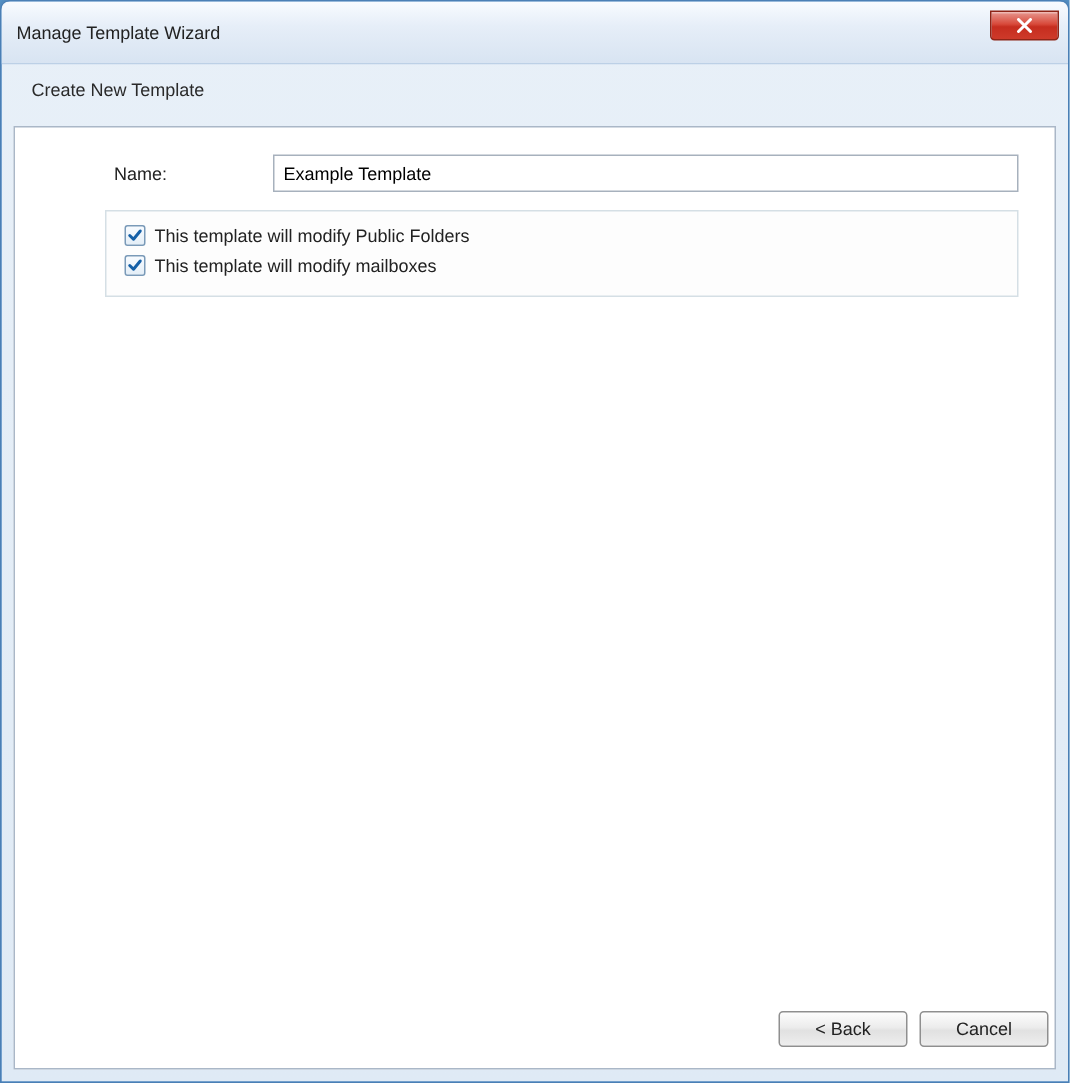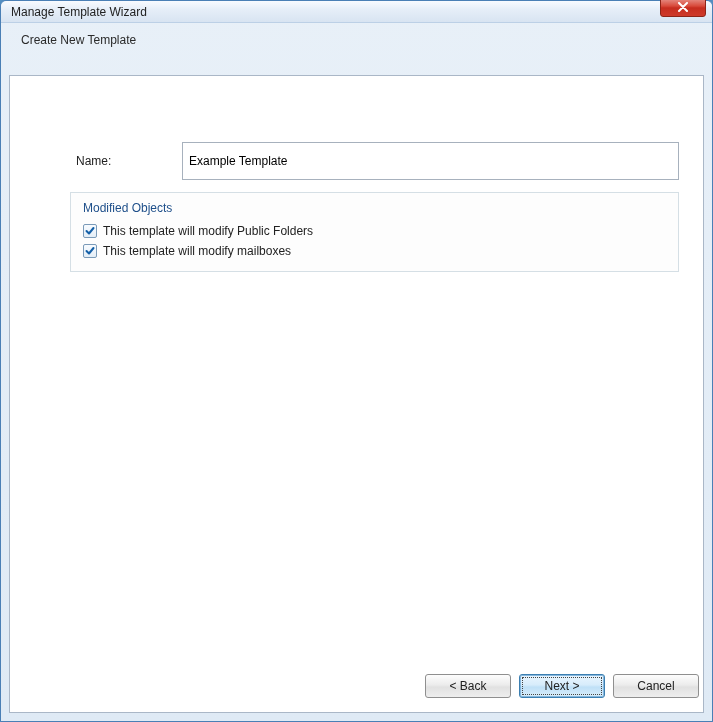--- a/index.html
+++ b/index.html
@@ -20,21 +20,21 @@
       height: 722px;
       background: linear-gradient(to bottom, #e8f0f8 0%, #dfeaf5 100%);
       border: 1px solid #4a7fb5;
       border-radius: 6px 6px 0 0;
       box-shadow: 0 0 8px rgba(0,0,0,0.3);
       position: relative;
       display: flex;
       flex-direction: column;
     }
     .titlebar {
-      height: 22px;
+      height: 42px;
       background: linear-gradient(to bottom, #f8fbff 0%, #e6eef8 40%, #d8e4f2 100%);
       border-bottom: 1px solid #bcd0e6;
       display: flex;
       align-items: center;
       padding: 0 6px 0 10px;
       border-radius: 6px 6px 0 0;
     }
     .titlebar-text {
       flex: 1;
       color: #222;
@@ -51,21 +51,21 @@
       justify-content: center;
       cursor: pointer;
       margin-top: -9px;
       box-shadow: inset 0 1px 0 rgba(255,255,255,0.35);
     }
     .close-btn svg {
       width: 12px;
       height: 10px;
     }
     .subtitle {
-      padding: 10px 14px 28px 20px;
+      padding: 10px 14px 17px 20px;
       color: #2a2a2a;
       font-size: 12px;
     }
     .content-frame {
       flex: 1;
       margin: 0 8px 8px 8px;
       background: #ffffff;
       border: 1px solid #aab7c7;
       display: flex;
       flex-direction: column;
@@ -79,30 +79,29 @@
       color: #003399;
       font-size: 16px;
       font-weight: 400;
       margin-bottom: 16px;
     }
     .form-row {
       display: flex;
       align-items: center;
       margin-bottom: 12px;
       padding-left: 26px;
-      margin-top: 48px;
     }
     .form-label {
       width: 106px;
       color: #222;
       font-size: 12px;
     }
     .text-input {
       flex: 1;
-      height: 38px;
+      height: 25px;
       border: 1px solid #a7b1bd;
       padding: 2px 6px;
       font-family: inherit;
       font-size: 12px;
       background: #fff;
       outline: none;
     }
     .groupbox {
       margin-left: 20px;
       border: 1px solid #d5dfe5;
@@ -187,21 +186,20 @@
   <div class="content-frame">
     <div class="content-inner">
 
 
       <div class="form-row">
         <div class="form-label">Name:</div>
         <input type="text" class="text-input" value="Example Template" style="">
       </div>
 
       <div class="groupbox">
-        <div class="groupbox-legend">Modified Objects</div>
 
         <div class="check-row">
           <div class="chk">
             <svg viewBox="0 0 10 10">
               <path d="M1.5 5 L4 7.5 L8.5 2" stroke="#1460a8" stroke-width="2" fill="none" stroke-linecap="round" stroke-linejoin="round"></path>
             </svg>
           </div>
           <span class="chk-label">This template will modify Public Folders</span>
         </div>
 
@@ -213,18 +211,17 @@
           </div>
           <span class="chk-label">This template will modify mailboxes</span>
         </div>
 
 
       </div>
     </div>
 
     <div class="button-bar">
       <button class="wiz-btn">&lt; Back</button>
-      <button class="wiz-btn default">Next &gt;</button>
       <button class="wiz-btn">Cancel</button>
     </div>
   </div>
 
 </div>
 
 </body></html>

